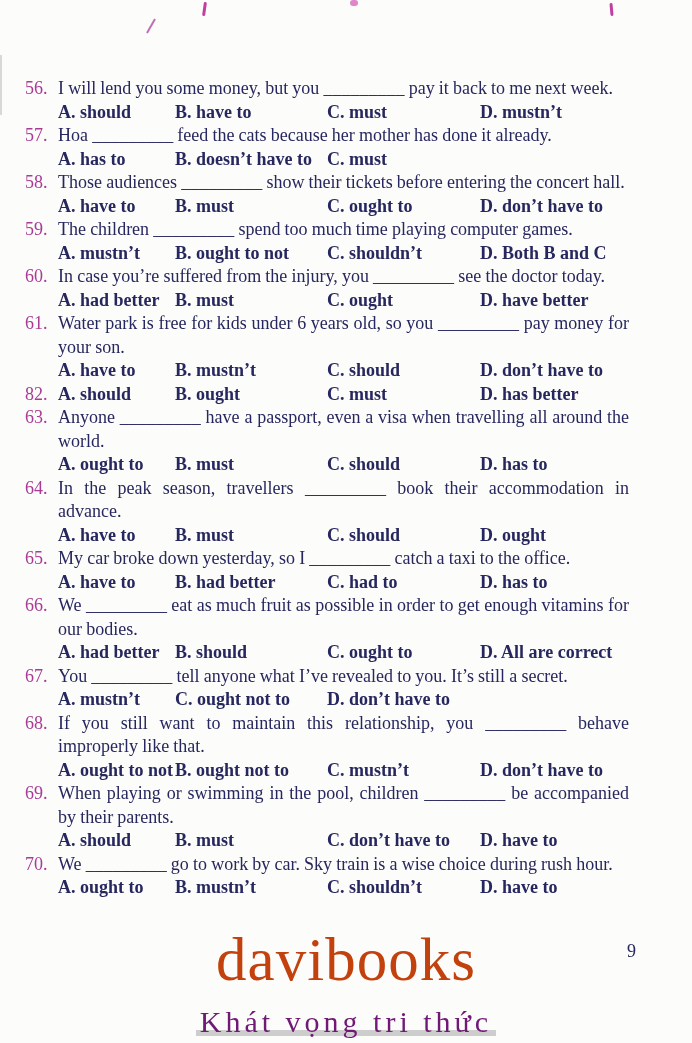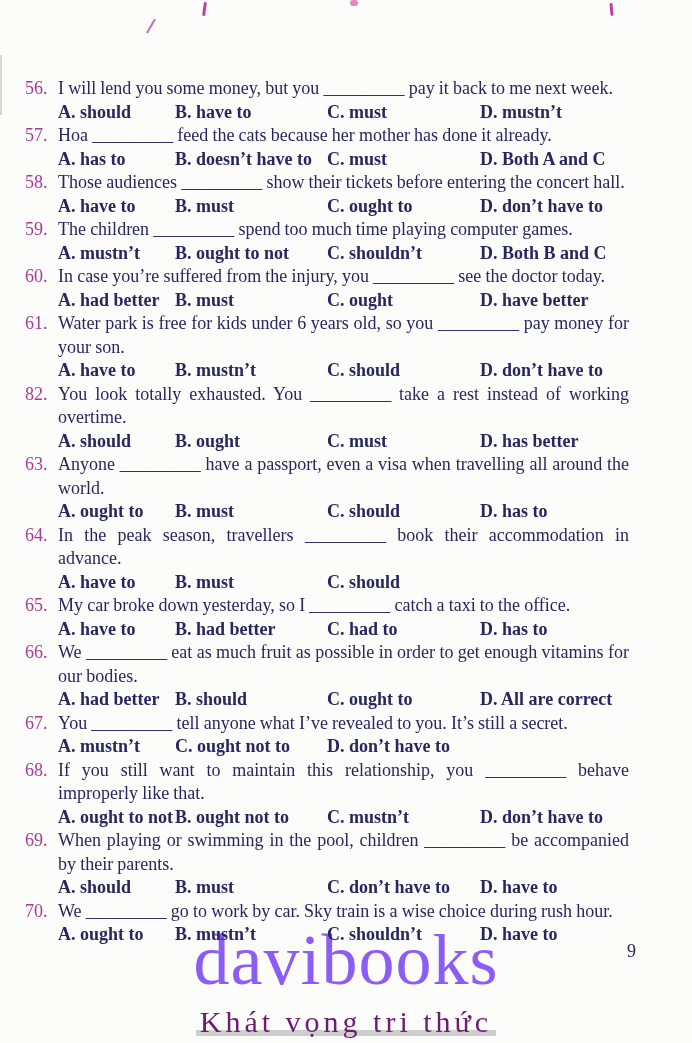--- a/index.html
+++ b/index.html
@@ -52,23 +52,23 @@
   .watermark {
     position: absolute;
     left: 0;
     top: 923px;
     width: 100%;
     text-align: center;
     z-index: 1;
     user-select: none;
   }
   .wm-brand {
-    font-size: 72px;
+    font-size: 61px;
     line-height: 74px;
-    color: #8b5cf6;
+    color: #c2410c;
     letter-spacing: 1px;
   }
   .wm-tagline-wrap {
     position: relative;
     margin-top: 8px;
     height: 34px;
   }
   .wm-bar {
     position: absolute;
     left: 50%;
@@ -127,21 +127,20 @@
     </div>
   </div>
 
   <div class="question">
     <span class="qnum">57.</span>
     <div class="stem">Hoa _________ feed the cats because her mother has done it already.</div>
     <div class="options">
       <span class="opt">A. has to</span>
       <span class="opt">B. doesn’t have to</span>
       <span class="opt">C. must</span>
-      <span class="opt">D. Both A and C</span>
     </div>
   </div>
 
   <div class="question">
     <span class="qnum">58.</span>
     <div class="stem">Those audiences _________ show their tickets before entering the concert hall.</div>
     <div class="options">
       <span class="opt">A. have to</span>
       <span class="opt">B. must</span>
       <span class="opt">C. ought to</span>
@@ -177,21 +176,20 @@
     <div class="options">
       <span class="opt">A. have to</span>
       <span class="opt">B. mustn’t</span>
       <span class="opt">C. should</span>
       <span class="opt">D. don’t have to</span>
     </div>
   </div>
 
   <div class="question">
     <span class="qnum">82.</span>
-    <div class="stem">You look totally exhausted. You _________ take a rest instead of working overtime.</div>
     <div class="options">
       <span class="opt">A. should</span>
       <span class="opt">B. ought</span>
       <span class="opt">C. must</span>
       <span class="opt">D. has better</span>
     </div>
   </div>
 
   <div class="question">
     <span class="qnum">63.</span>
@@ -204,20 +202,21 @@
     </div>
   </div>
 
   <div class="question">
     <span class="qnum">64.</span>
     <div class="stem">In the peak season, travellers _________ book their accommodation in advance.</div>
     <div class="options">
       <span class="opt">A. have to</span>
       <span class="opt">B. must</span>
       <span class="opt">C. should</span>
+      <span class="opt">D. ought</span>
     </div>
   </div>
 
   <div class="question">
     <span class="qnum">65.</span>
     <div class="stem">My car broke down yesterday, so I _________ catch a taxi to the office.</div>
     <div class="options">
       <span class="opt">A. have to</span>
       <span class="opt">B. had better</span>
       <span class="opt">C. had to</span>

